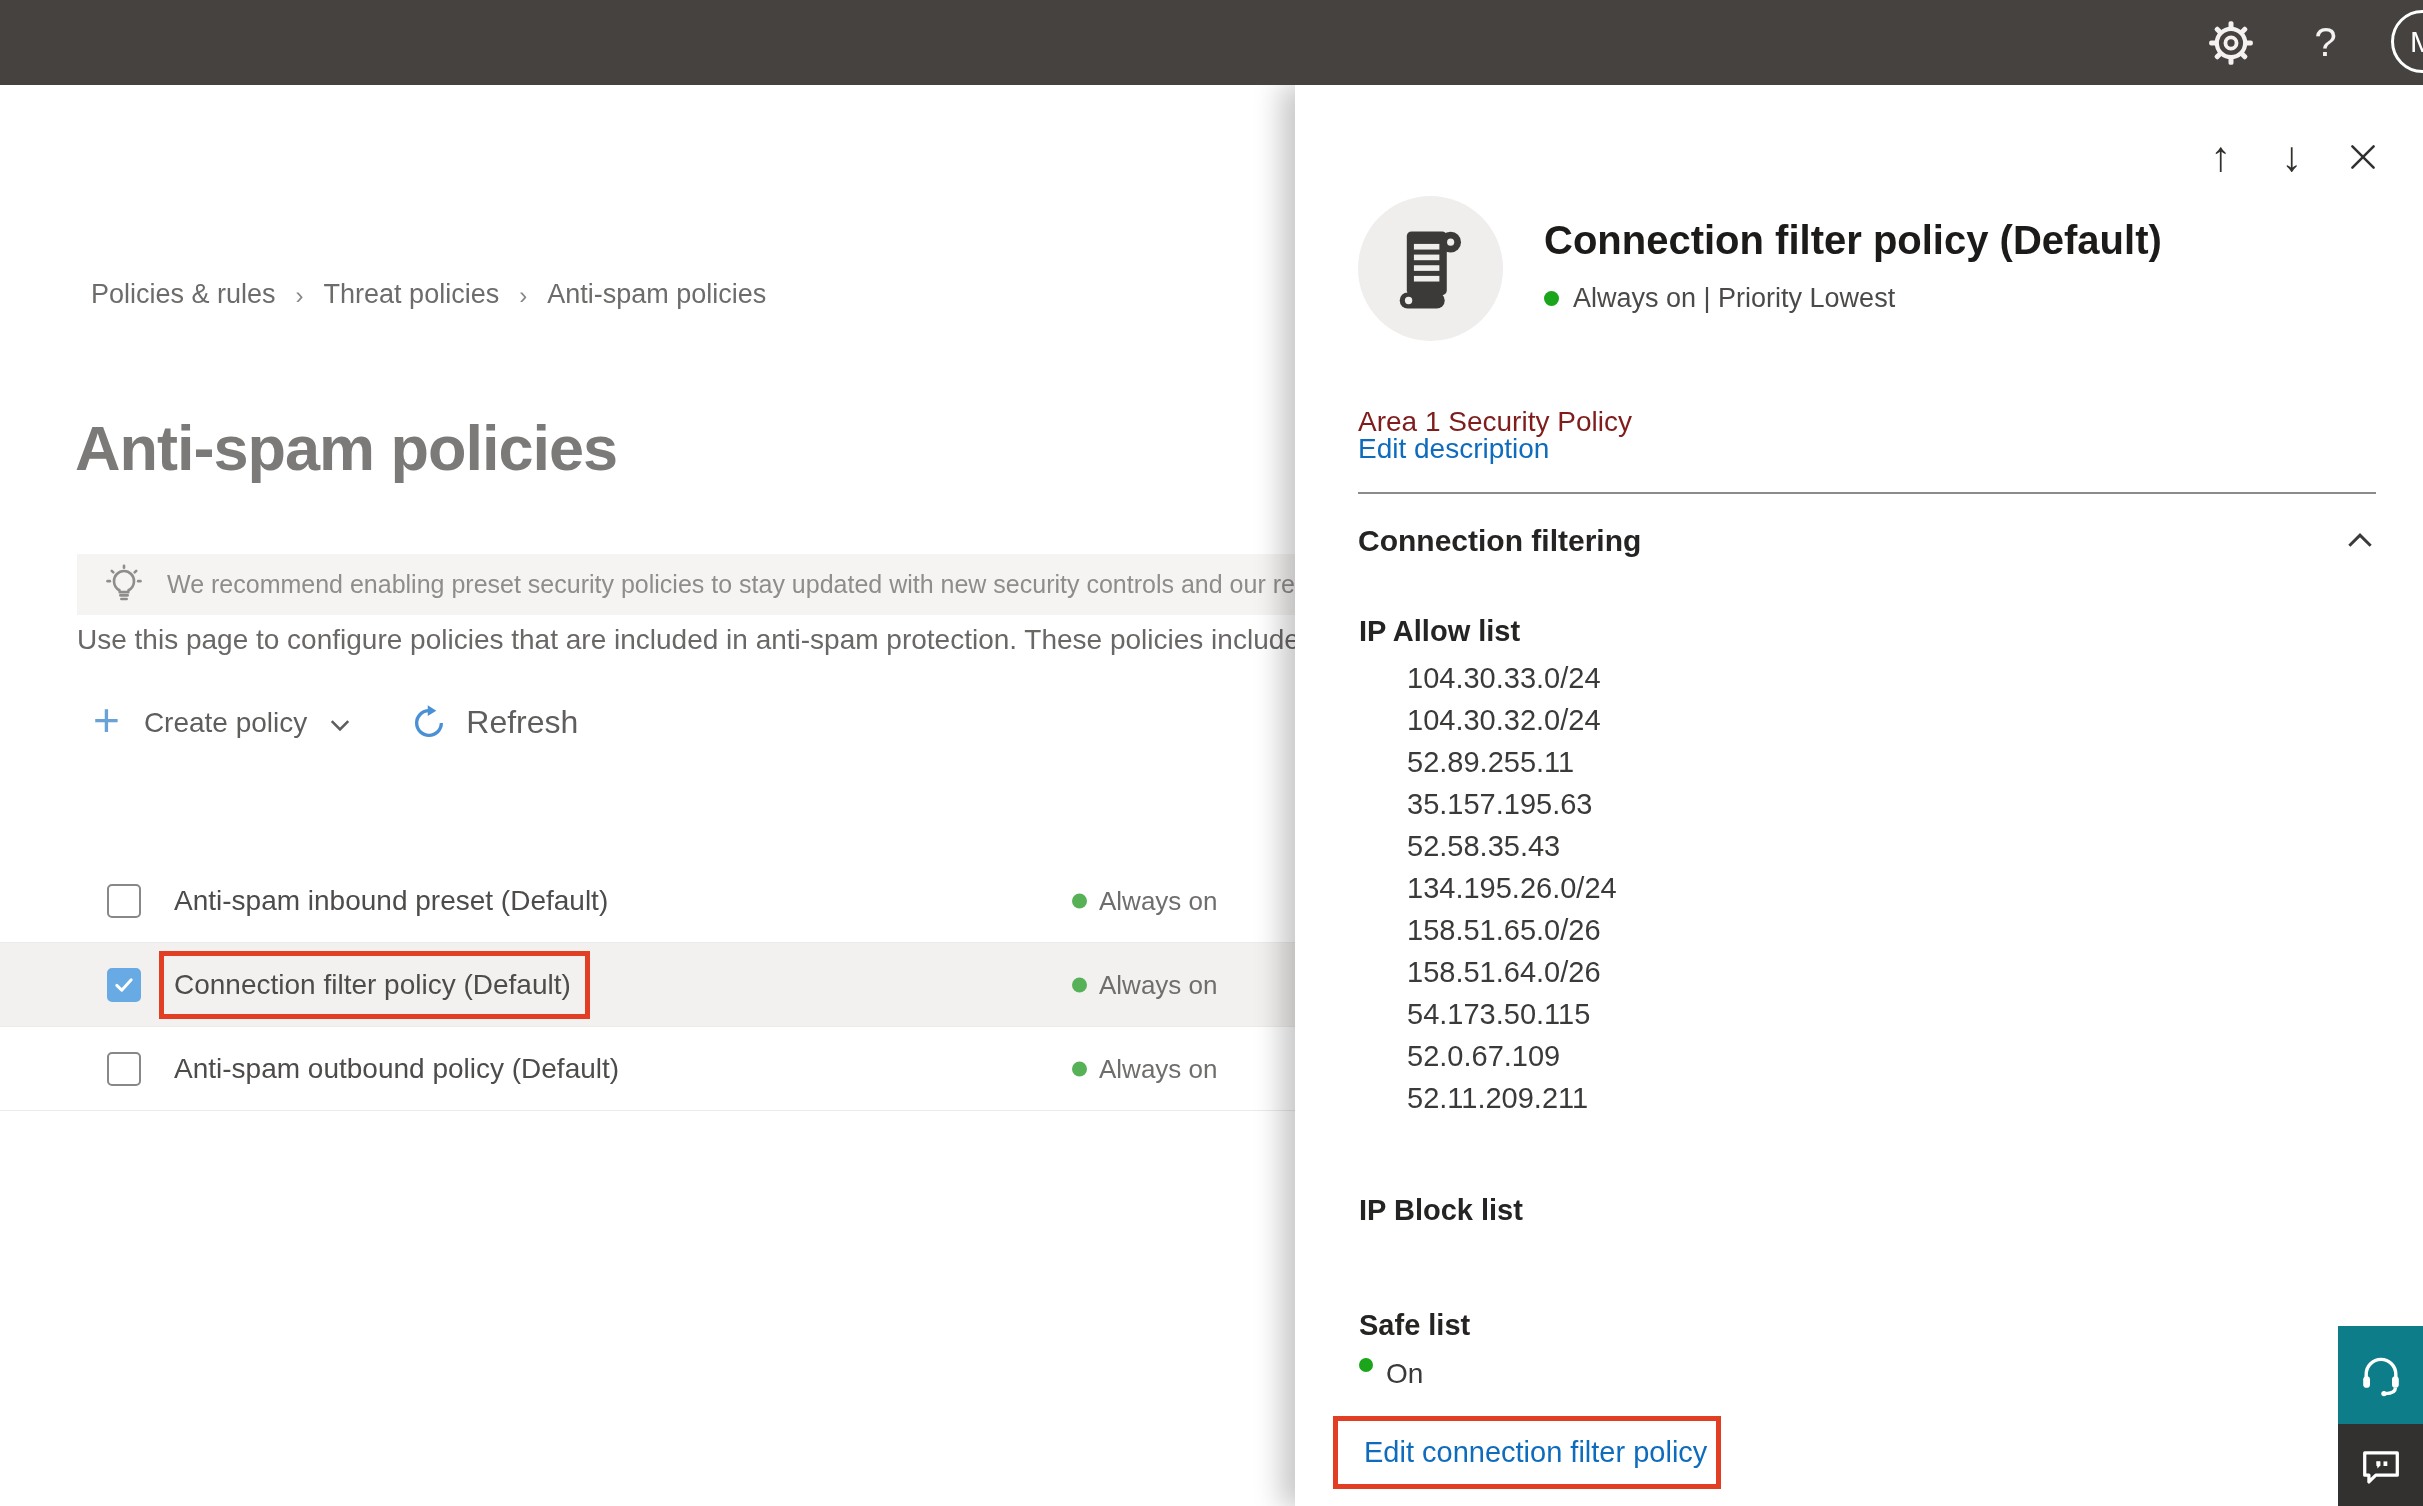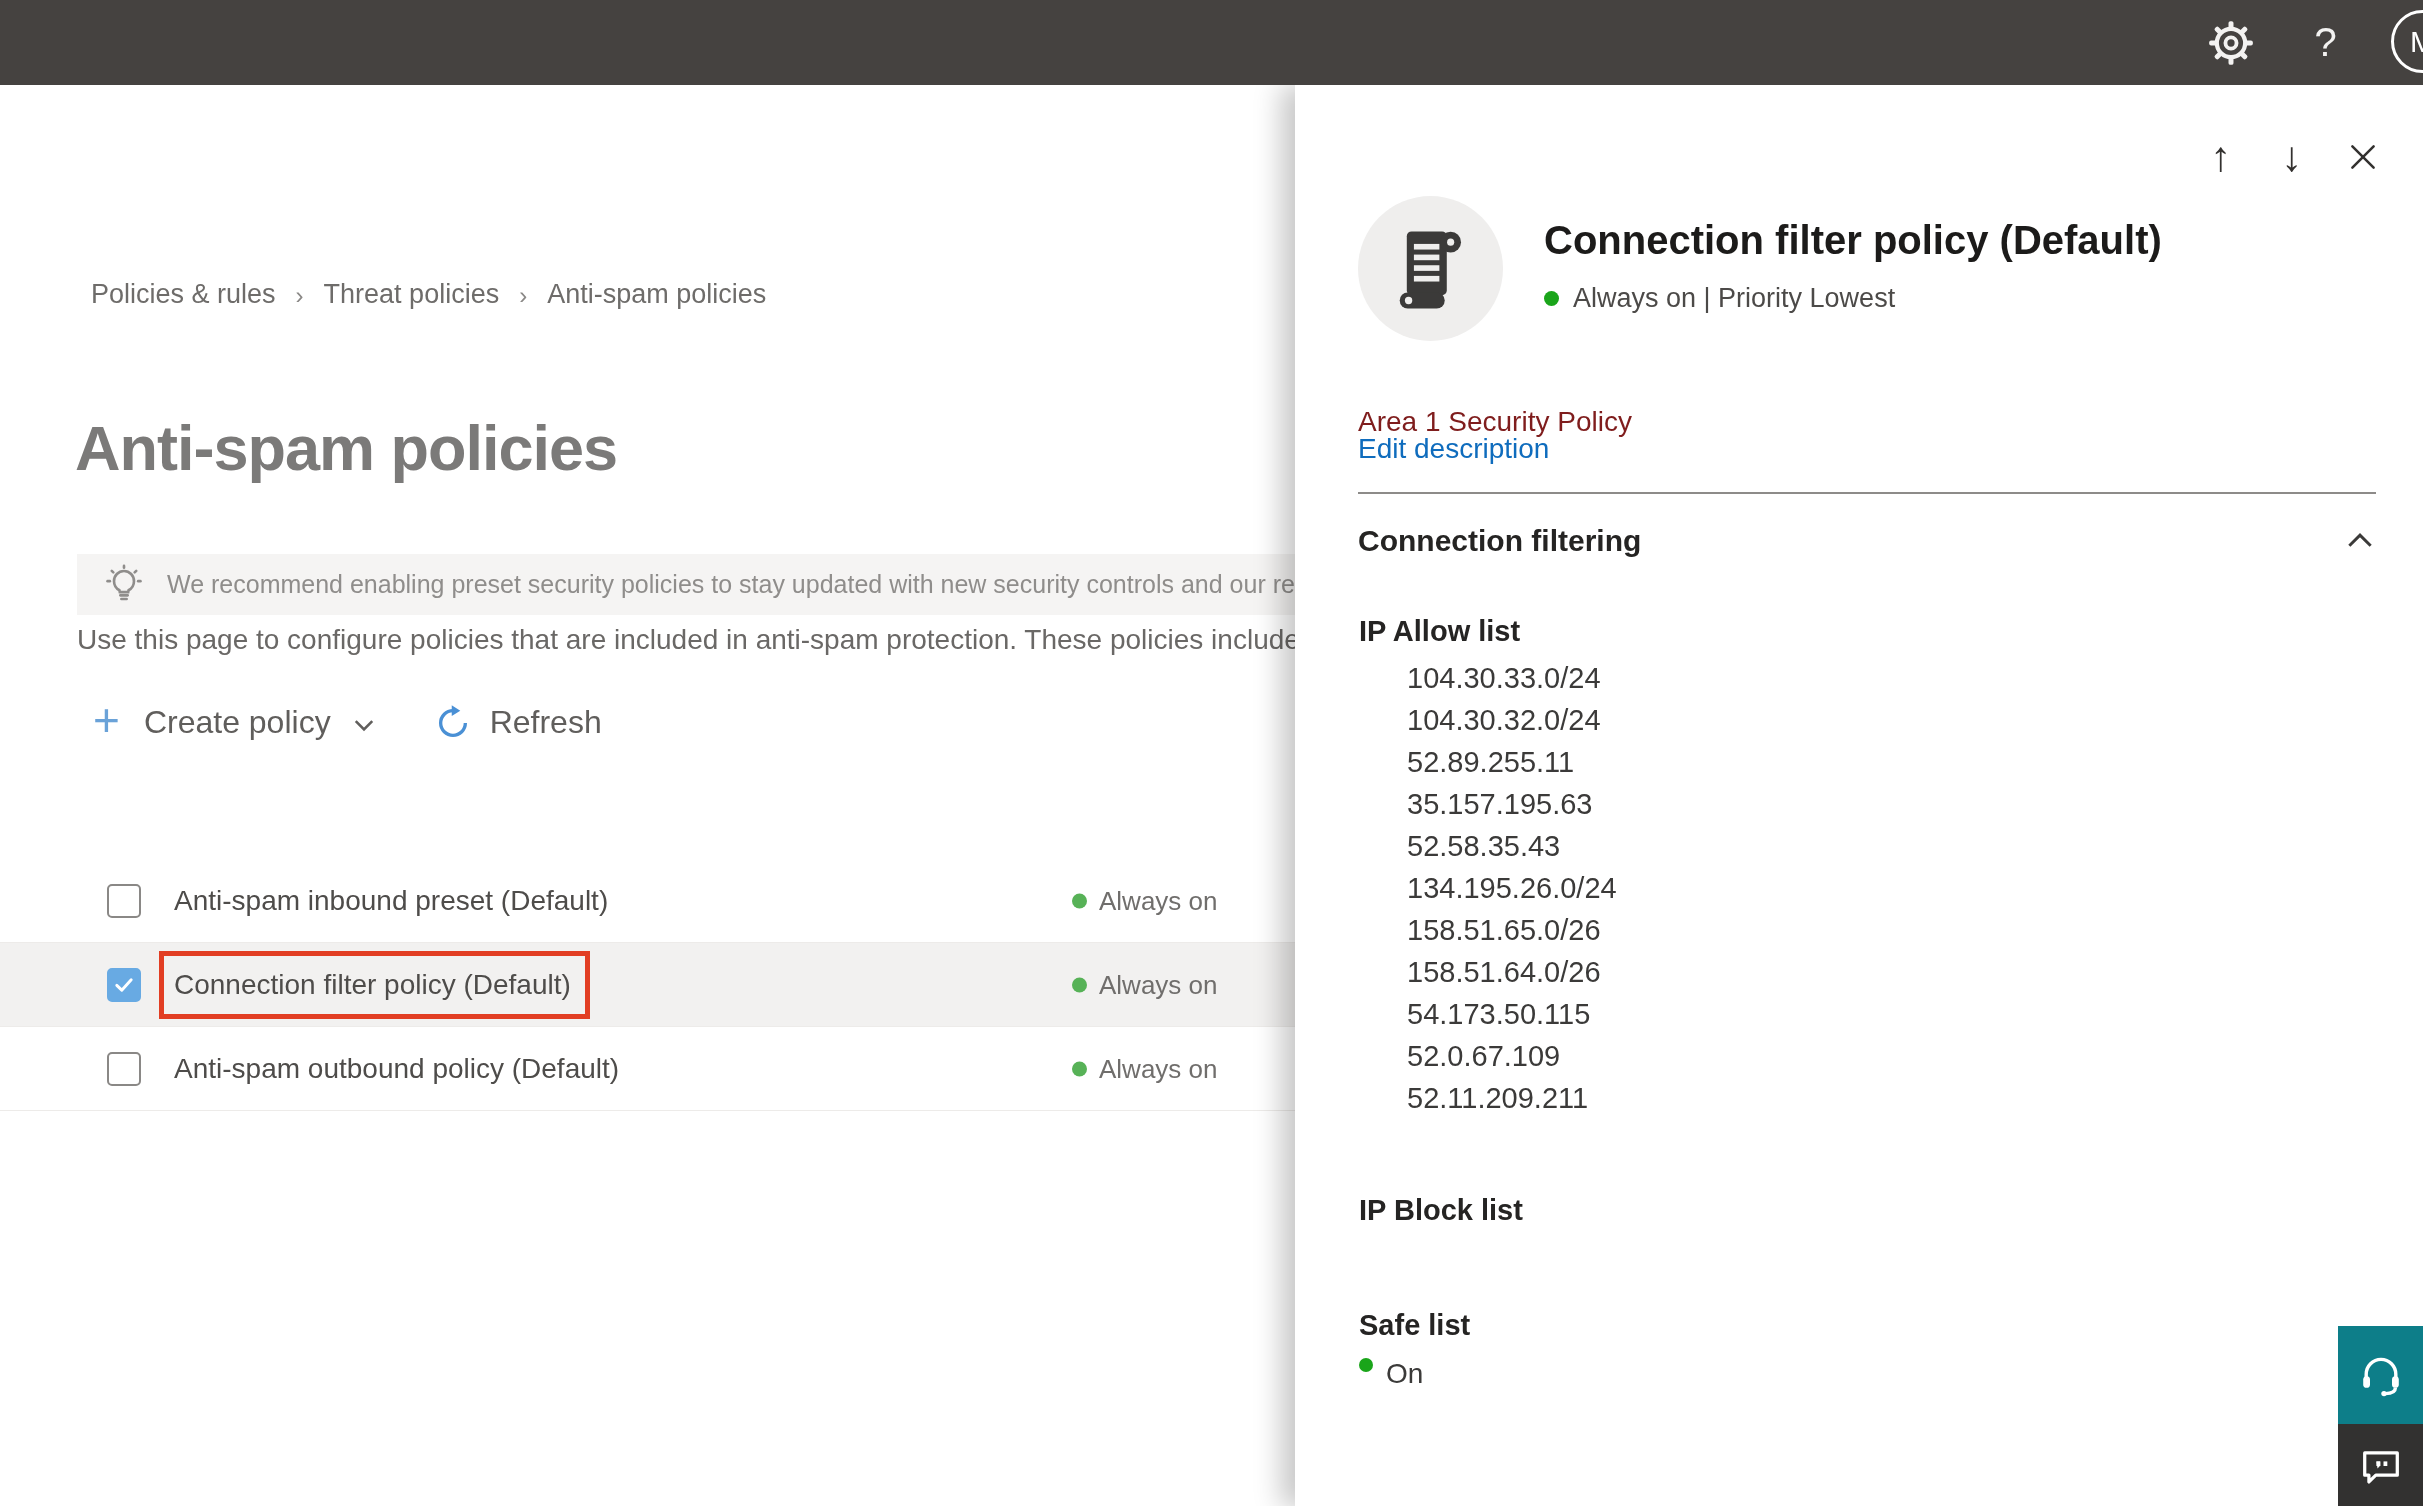--- a/index.html
+++ b/index.html
@@ -27,21 +27,21 @@
   .banner { position:absolute; left:77px; top:469px; width:1247px; height:61px; background:#f5f4f3;
             display:flex; align-items:center; }
   .banner-icon { margin-left:26px; display:flex; }
   .banner-text { margin-left:22px; font-size:25px; color:#8f8d8b; white-space:nowrap; overflow:hidden; }
 
   .intro-text { position:absolute; left:77px; top:539px; width:1247px; font-size:28px; color:#6a6866; white-space:nowrap; overflow:hidden; }
 
   .toolbar { position:absolute; left:93px; top:608px; height:59px; display:flex; align-items:center; }
   .tool-btn { display:flex; align-items:center; cursor:pointer; }
   .plus-glyph { font-size:46px; font-weight:400; color:#6aa2d8; line-height:1; transform:translateY(-3px); }
-  .tool-label { font-size:32px; color:#605e5c; margin-left:24px; }
+  .tool-label { font-size:28px; color:#605e5c; margin-left:24px; }
   .chev-down { margin-left:20px; display:flex; transform:translateY(2px); }
   .refresh-btn { margin-left:57px; }
   .refresh-label { font-size:32px; color:#605e5c; margin-left:18px; }
 
   .thead { position:absolute; left:0; top:693px; width:1317px; height:81px; border-bottom:1px solid #e5e3e1; }
   .th-name { position:absolute; left:174px; bottom:16px; font-size:25px; color:#605e5c; }
   .th-status { position:absolute; left:1072px; bottom:16px; font-size:25px; color:#605e5c; }
 
   .tbody { position:absolute; left:0; top:774px; width:1317px; }
   .row { position:relative; height:84px; border-bottom:1px solid #edebe9; background:#ffffff; }
@@ -277,20 +277,23 @@
       </ul>
 
     <div class="sub-head ip-block-title">IP Block list</div>
 
     <div class="sub-head safe-title">Safe list</div>
     <div class="safe-status">
       <span class="dot" id="safe-status-dot" style="width: 14px; height: 14px; background: rgb(26, 165, 26);"></span>
       <span class="status-label">On</span>
     </div>
 
+    <div class="edit-link-box">
+      <span class="link">Edit connection filter policy</span>
+    </div>
   </div>
 
   <div class="fb-btn fb-help">
     <span style="display:flex;">
       <svg width="48" height="48" viewBox="0 0 24 24" fill="none" stroke="#ffffff" stroke-width="1.7">
         <path d="M4.6 14.2 V11.6 a7.4 7.4 0 0 1 14.8 0 V14.2"></path>
         <rect x="3.1" y="12.6" width="3.4" height="5.8" rx="1.7" fill="#ffffff" stroke="none"></rect>
         <rect x="17.5" y="12.6" width="3.4" height="5.8" rx="1.7" fill="#ffffff" stroke="none"></rect>
         <path d="M19.2 18.4 c0 2.1-2.4 2.9-5 2.9"></path>
         <circle cx="13.5" cy="21.3" r="1.35" fill="#ffffff" stroke="none"></circle>

